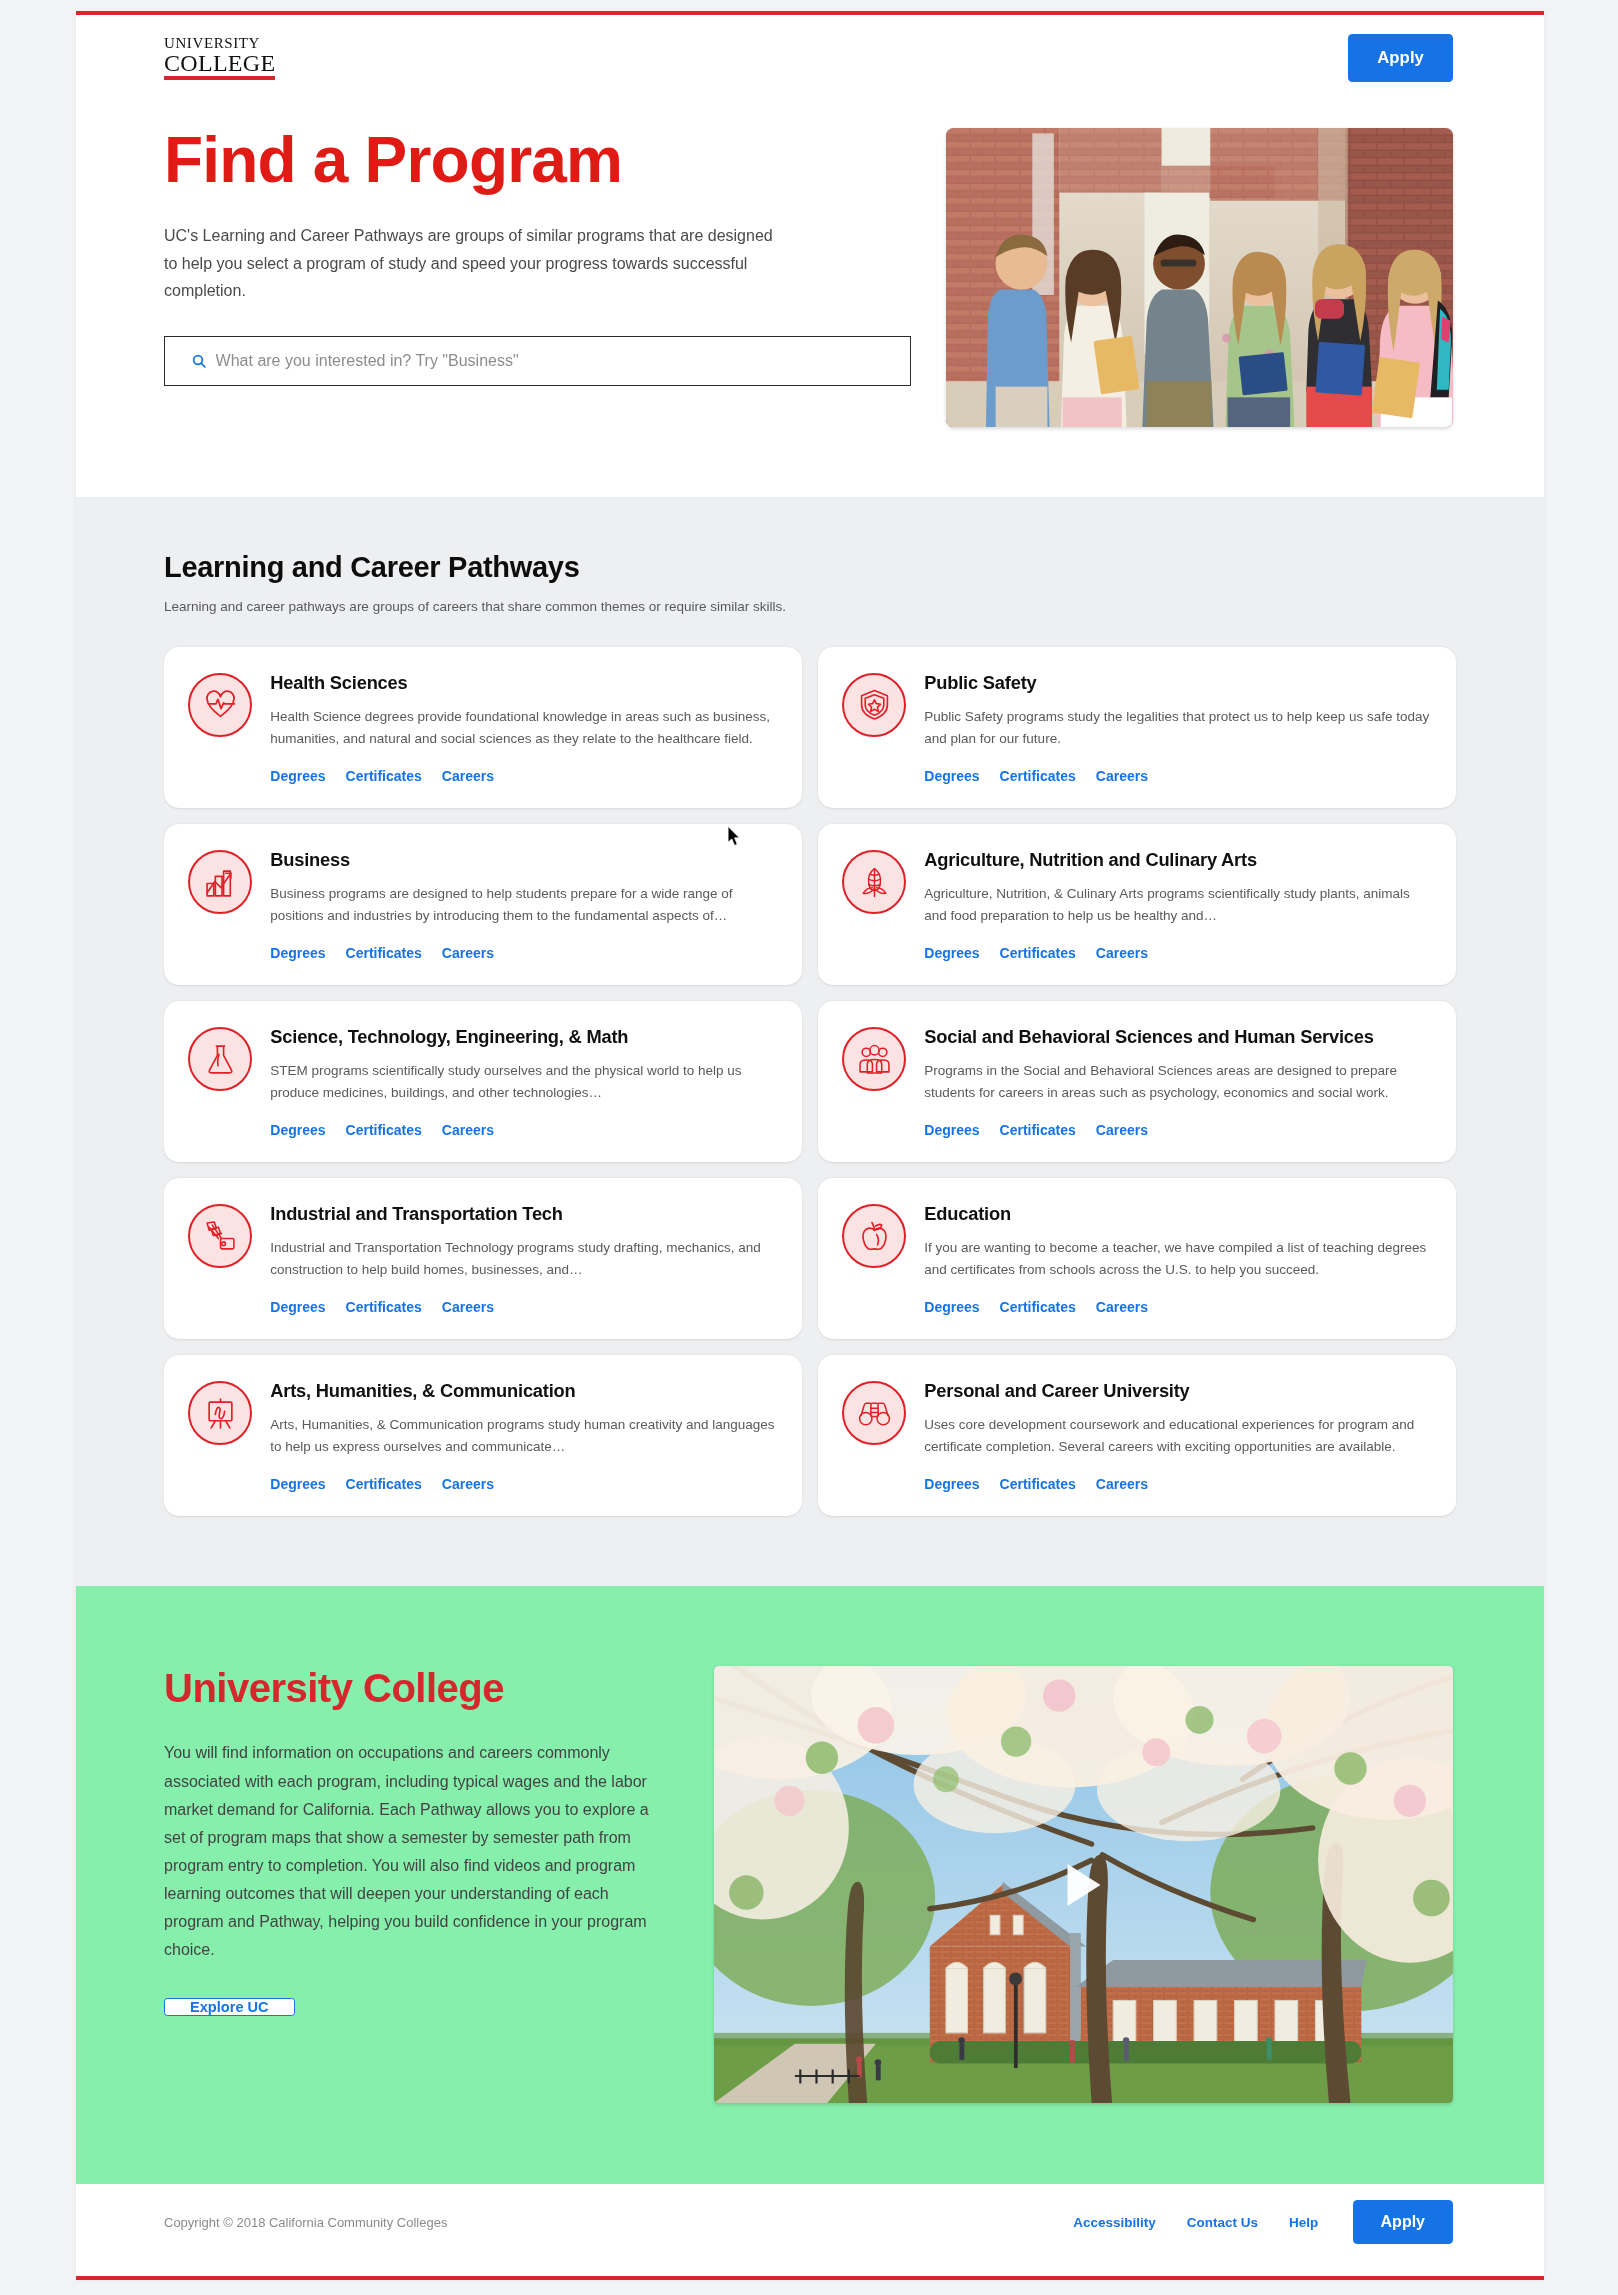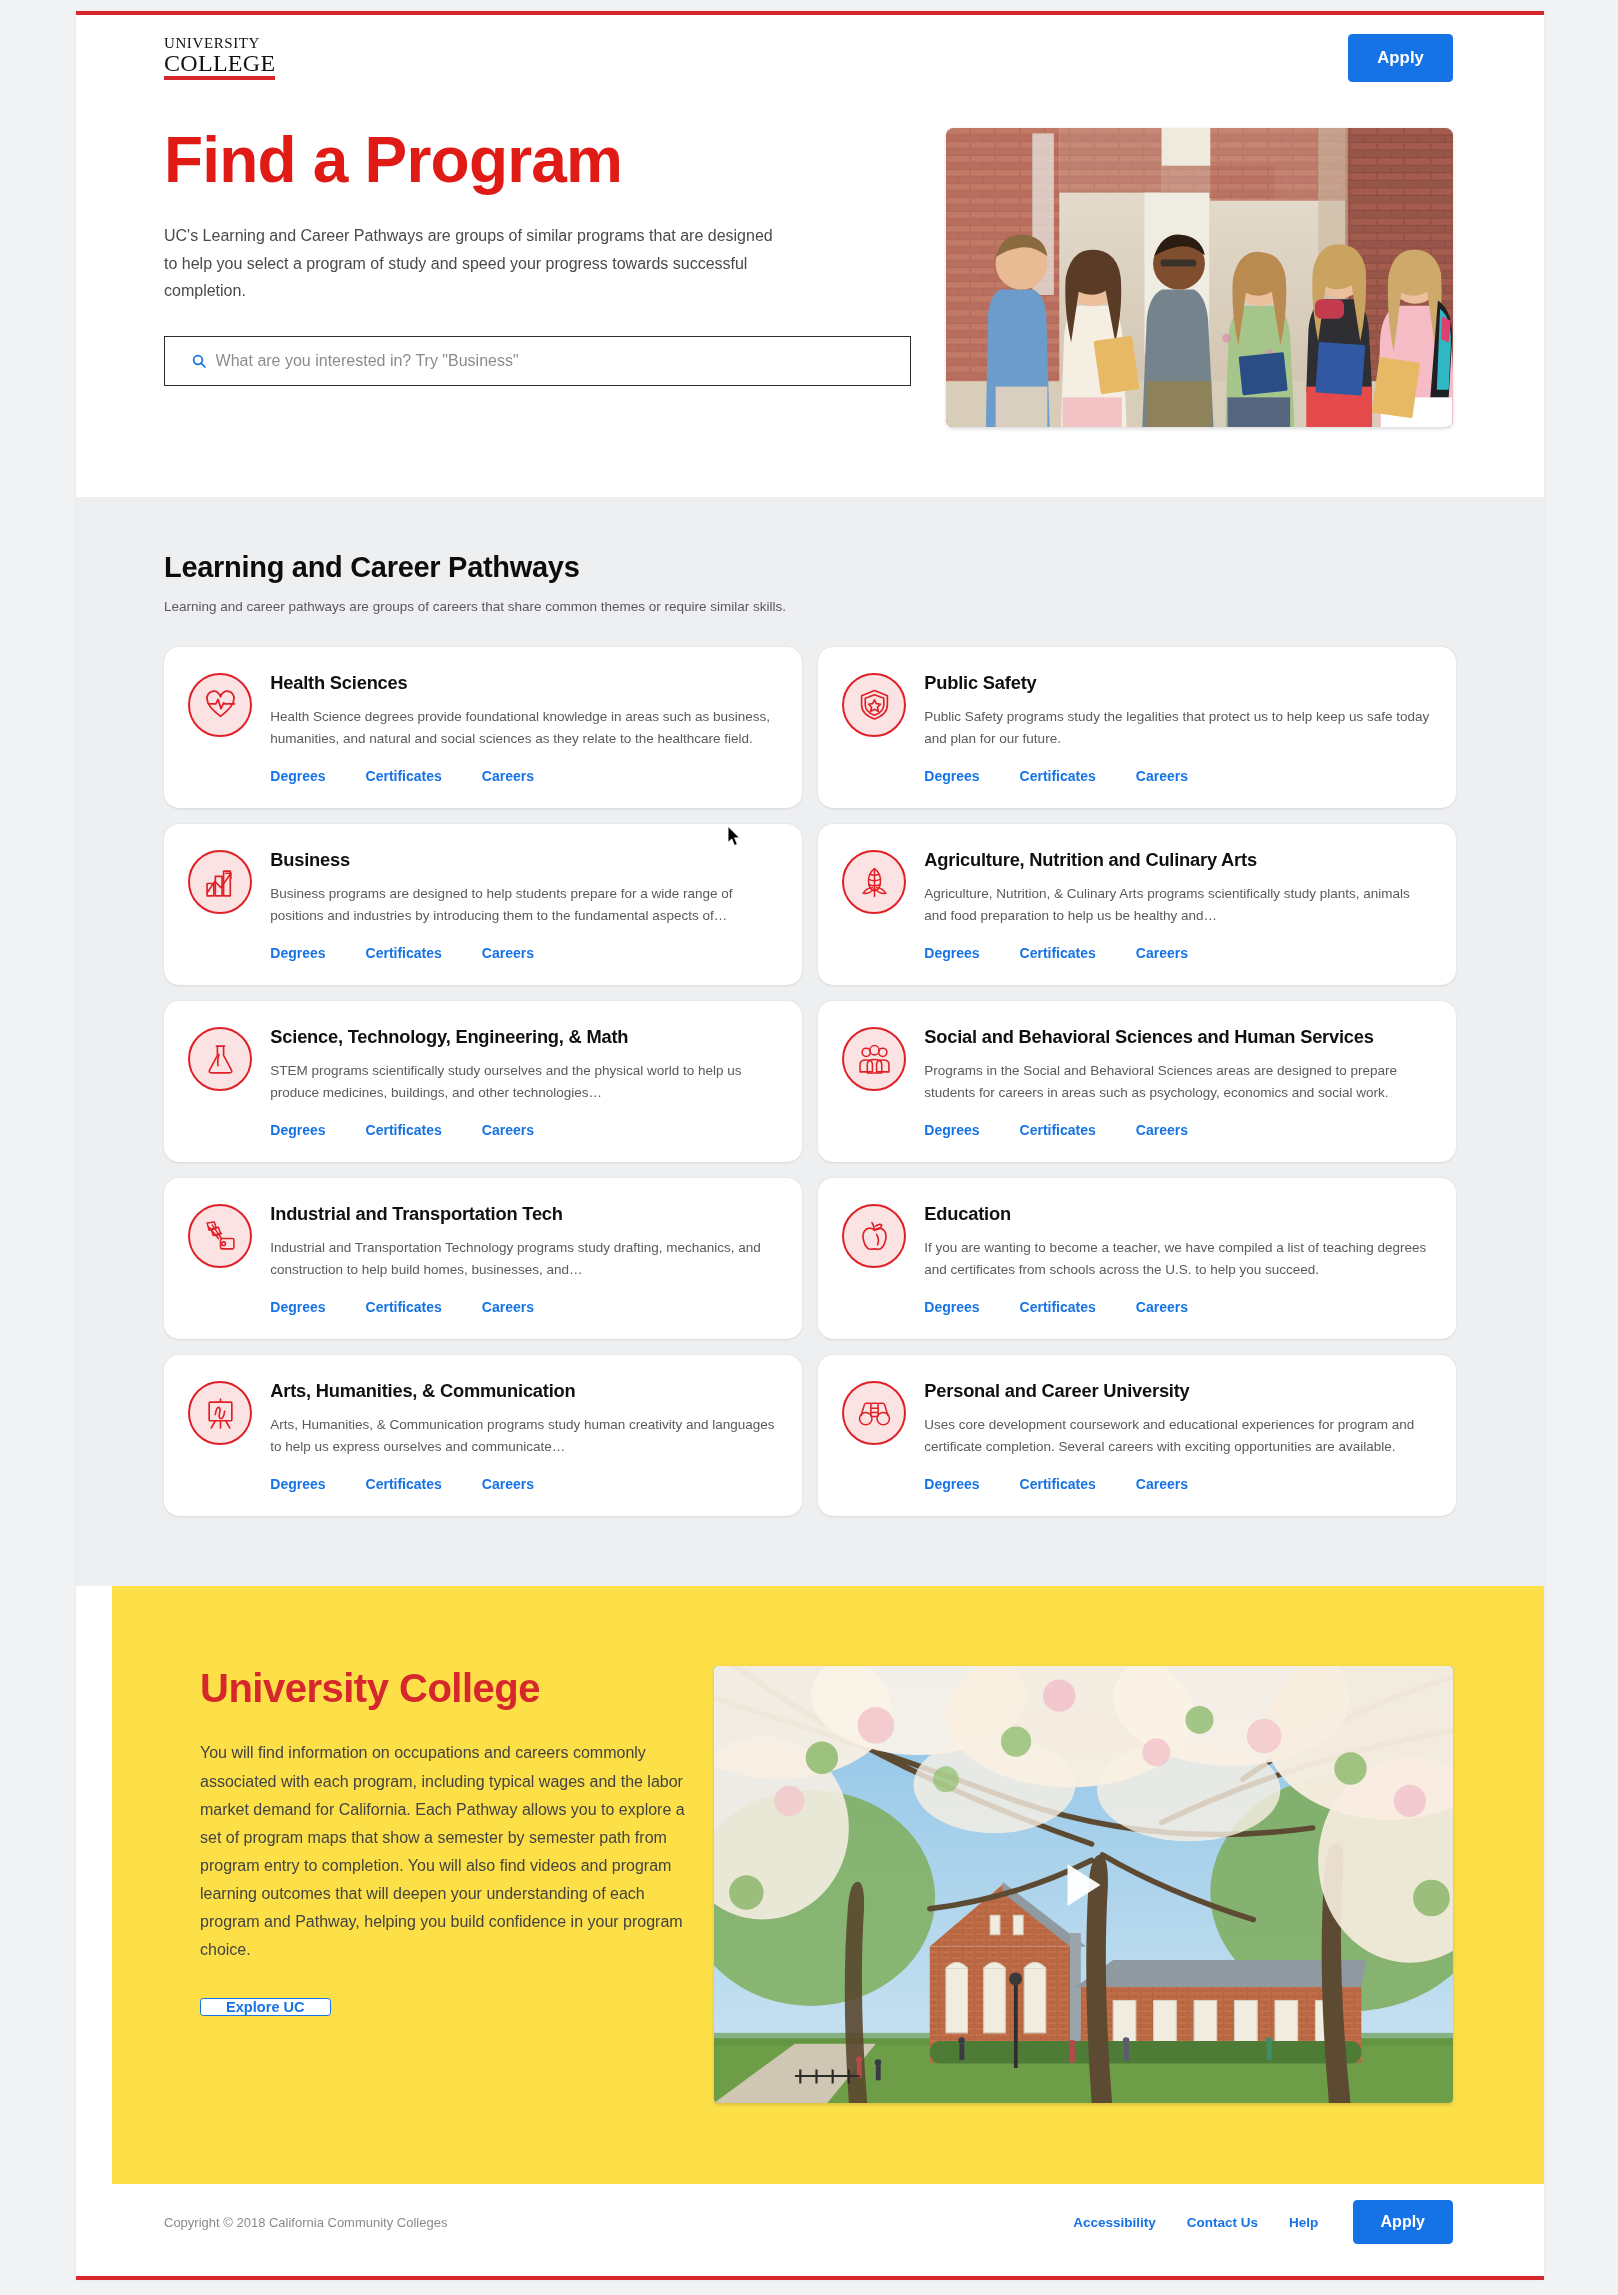--- a/index.html
+++ b/index.html
@@ -177,37 +177,36 @@
     margin-bottom: 12px;
   }
   .card-desc {
     font-size: 13.5px;
     line-height: 1.62;
     color: #5a5a5d;
     margin-bottom: 18.3px;
   }
   .card-links {
     display: flex;
-    gap: 40px;
+    gap: 20px;
   }
   .card-links a {
     color: #1573e6;
     font-size: 14px;
     font-weight: bold;
     text-decoration: none;
     cursor: pointer;
   }
 
   
   .about {
-    background: #fde047;
+    background: #86efac;
     display: flex;
     justify-content: flex-start;
     padding: 80px 91px 81px 88px;
-    margin-left: 36px;
   }
   .about-left { width: 577px; }
   .about-title {
     font-size: 40px;
     font-weight: bold;
     color: #d6272d;
     letter-spacing: -0.5px;
     margin-bottom: 28px;
   }
   .about-para {

